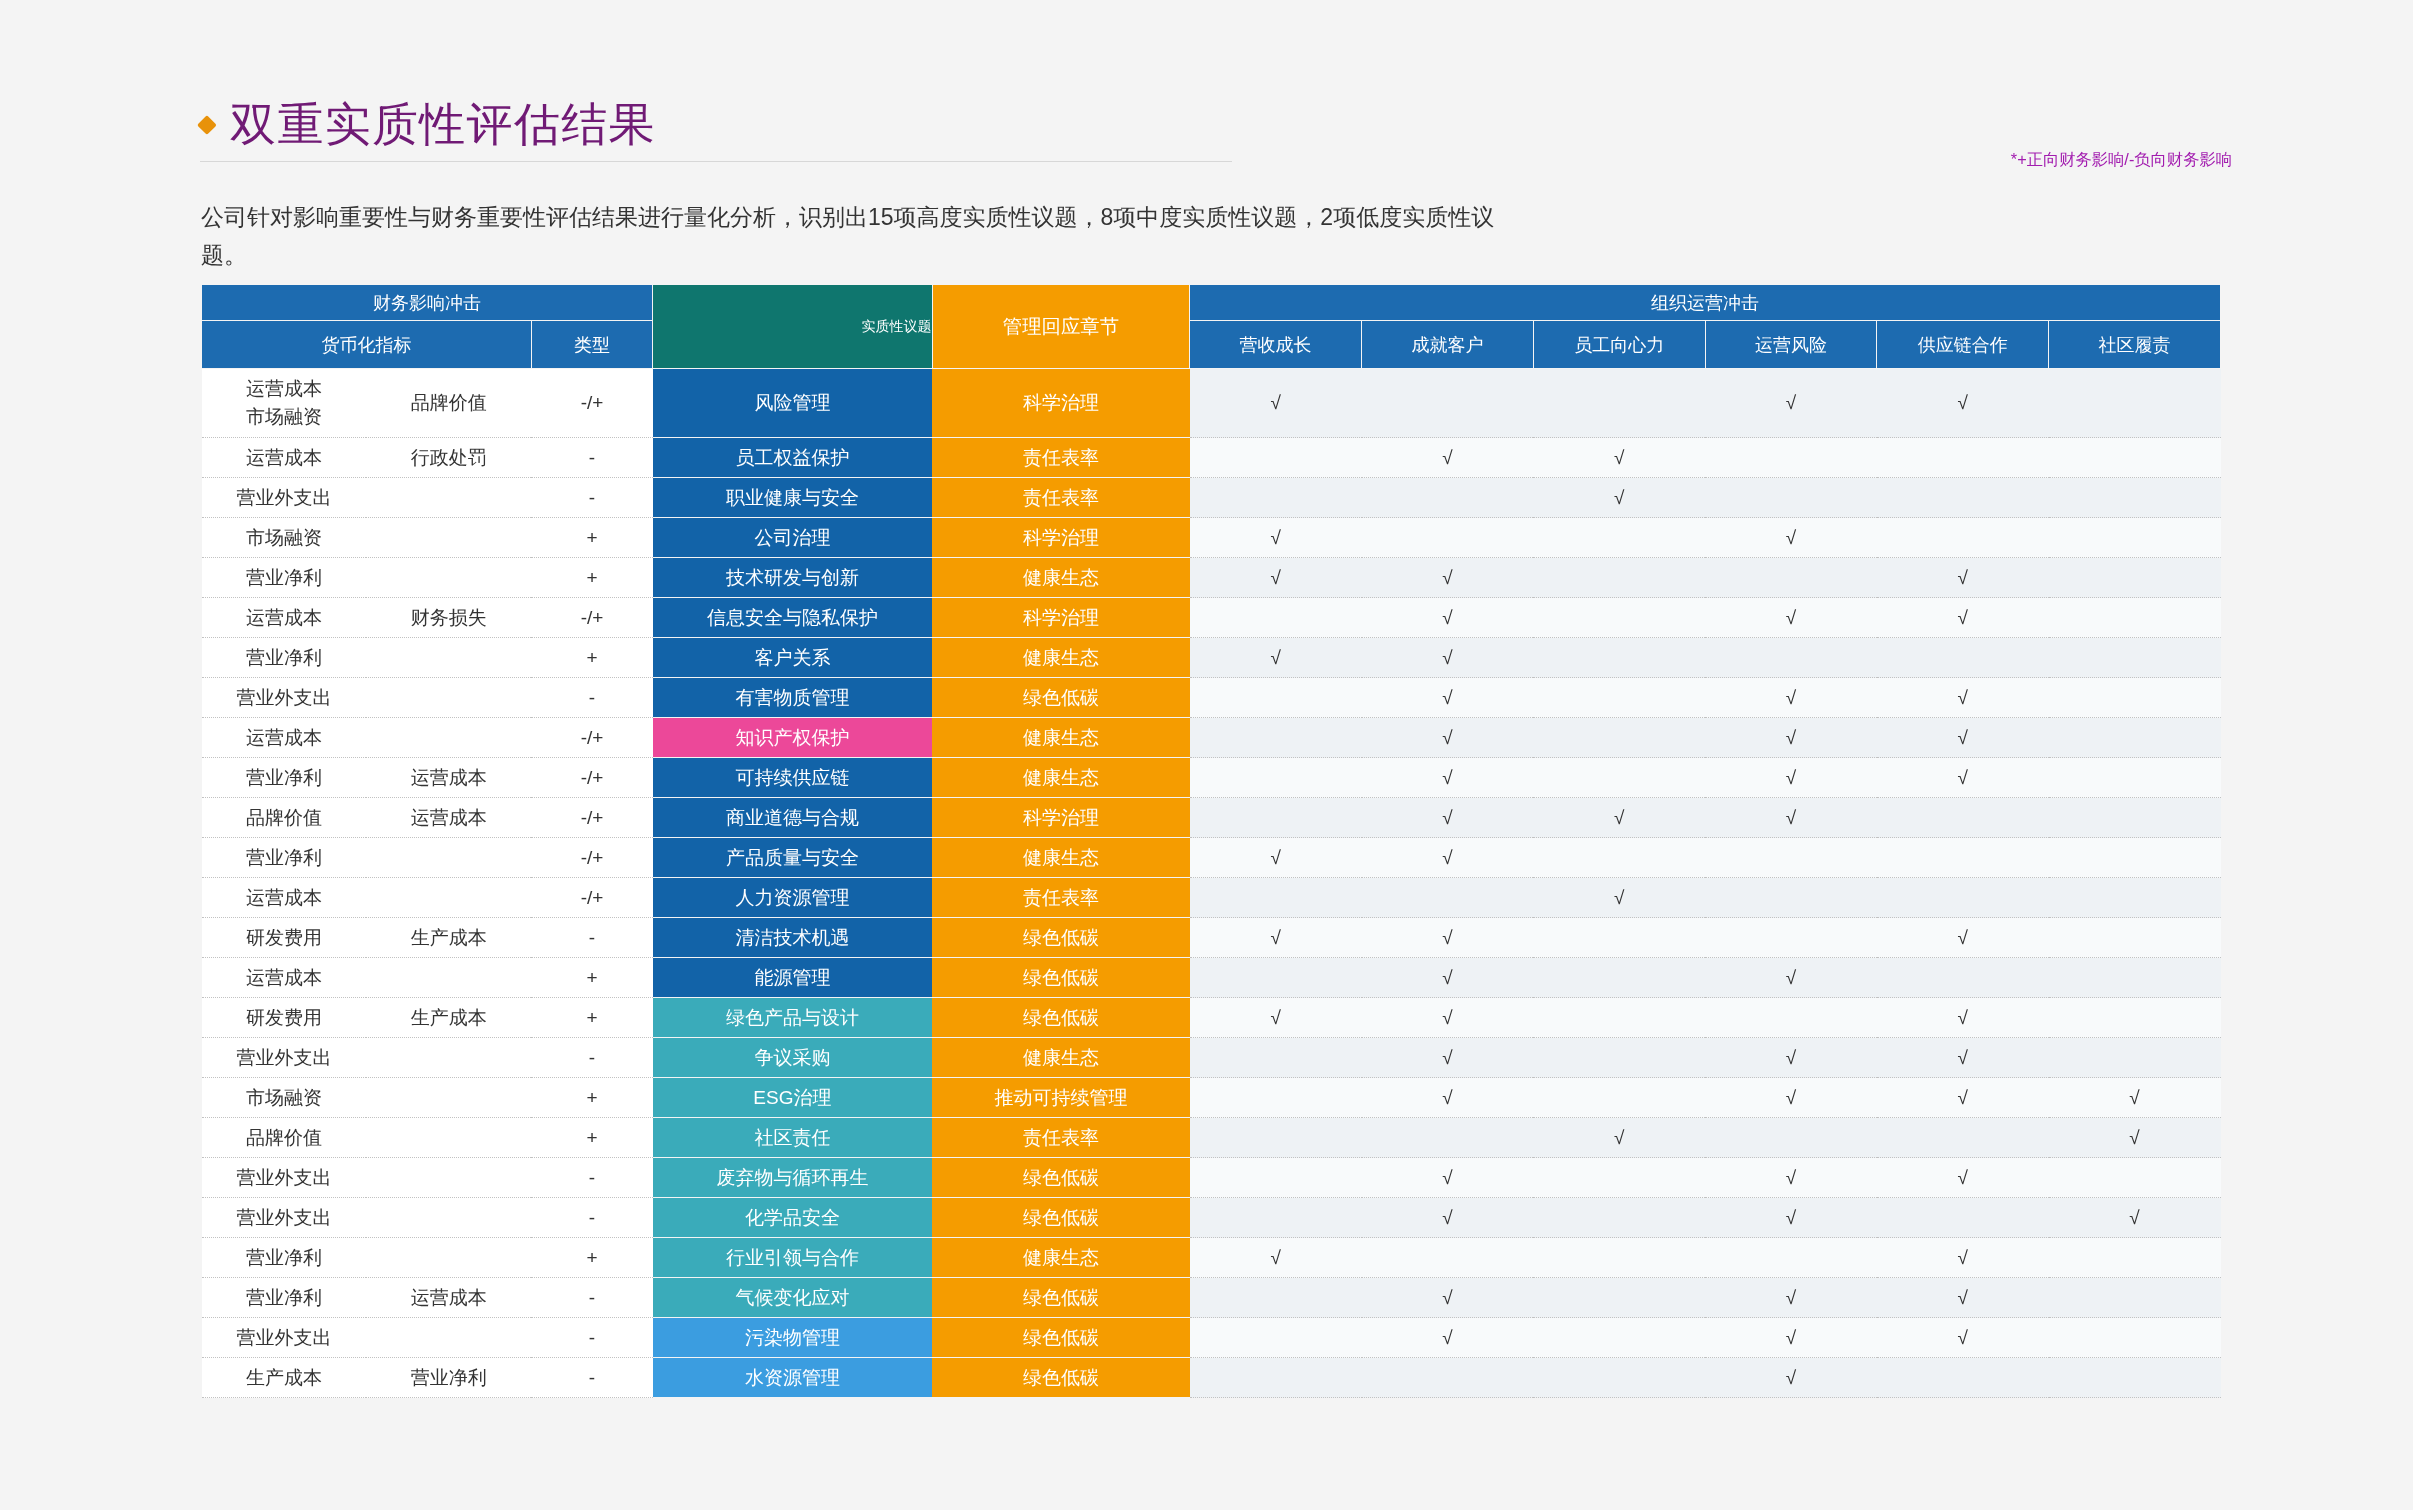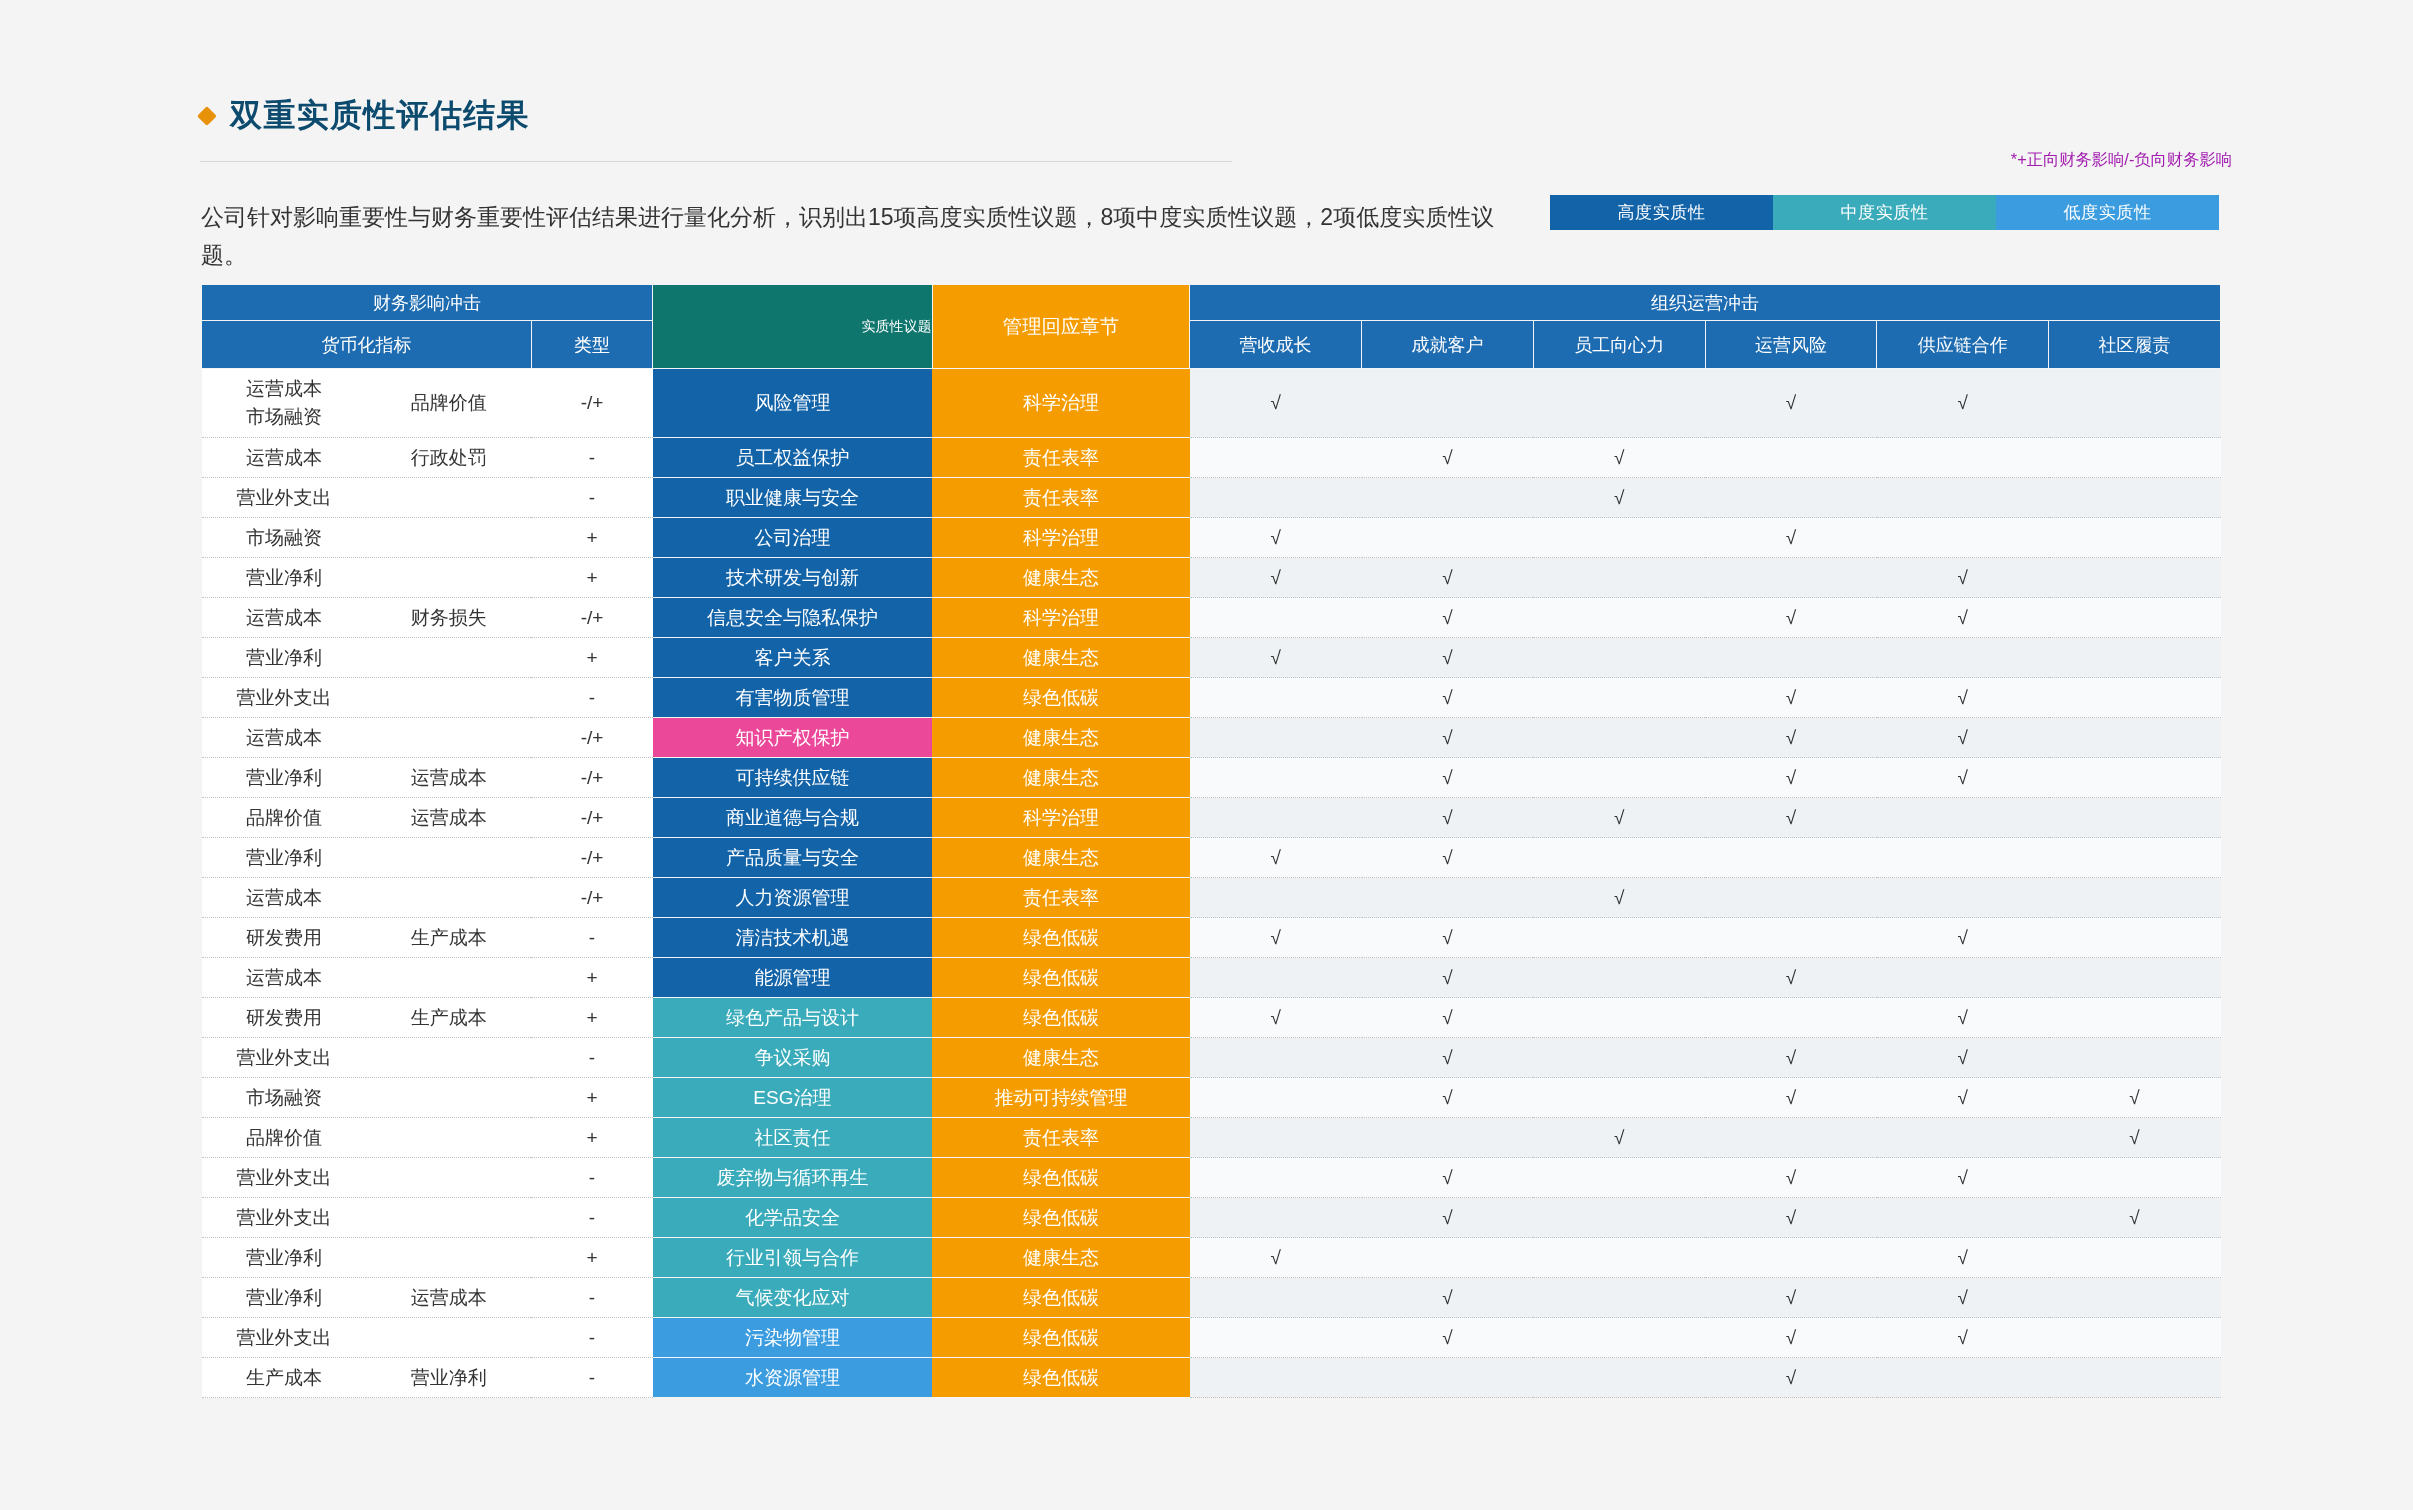--- a/index.html
+++ b/index.html
@@ -24,23 +24,23 @@
     align-items: center;
     gap: 16.3px;
   }
   .diamond {
     width: 13.8px; height: 13.8px;
     background: #e8920a;
     transform: rotate(45deg);
     border-radius: 1.9px;
   }
   .page-title {
-    font-size: 32px;
-    font-weight: bold;
-    color: #0c4a6e;
+    font-size: 46px;
+    font-weight: normal;
+    color: #701a75;
     letter-spacing: 1.3px;
     white-space: nowrap;
   }
   .title-rule {
     position: absolute;
     left: 200px;
     top: 161px;
     width: 1032px;
     height: 1.3px;
     background: #d7d7d7;
@@ -177,25 +177,20 @@
 
   <div class="title-row">
     <span class="diamond"></span>
     <span class="page-title">双重实质性评估结果</span>
   </div>
   <div class="title-rule"></div>
 
   <div class="intro">公司针对影响重要性与财务重要性评估结果进行量化分析，识别出15项高度实质性议题，8项中度实质性议题，2项低度实质性议题。</div>
 
   <div class="legend-note">*+正向财务影响/-负向财务影响</div>
-  <div class="legend-bar" id="legend-bar">
-      <div class="legend-cell" style="background: rgb(18, 99, 168);">高度实质性</div>
-      <div class="legend-cell" style="background: rgb(58, 171, 186);">中度实质性</div>
-      <div class="legend-cell" style="background: rgb(59, 157, 224);">低度实质性</div>
-    </div>
 
   <div class="table-wrap">
     <table class="matrix">
       <colgroup>
         <col style="width:144px">
         <col style="width:144px">
         <col style="width:106px">
         <col style="width:244px">
         <col style="width:225px">
         <col style="width:150px">

